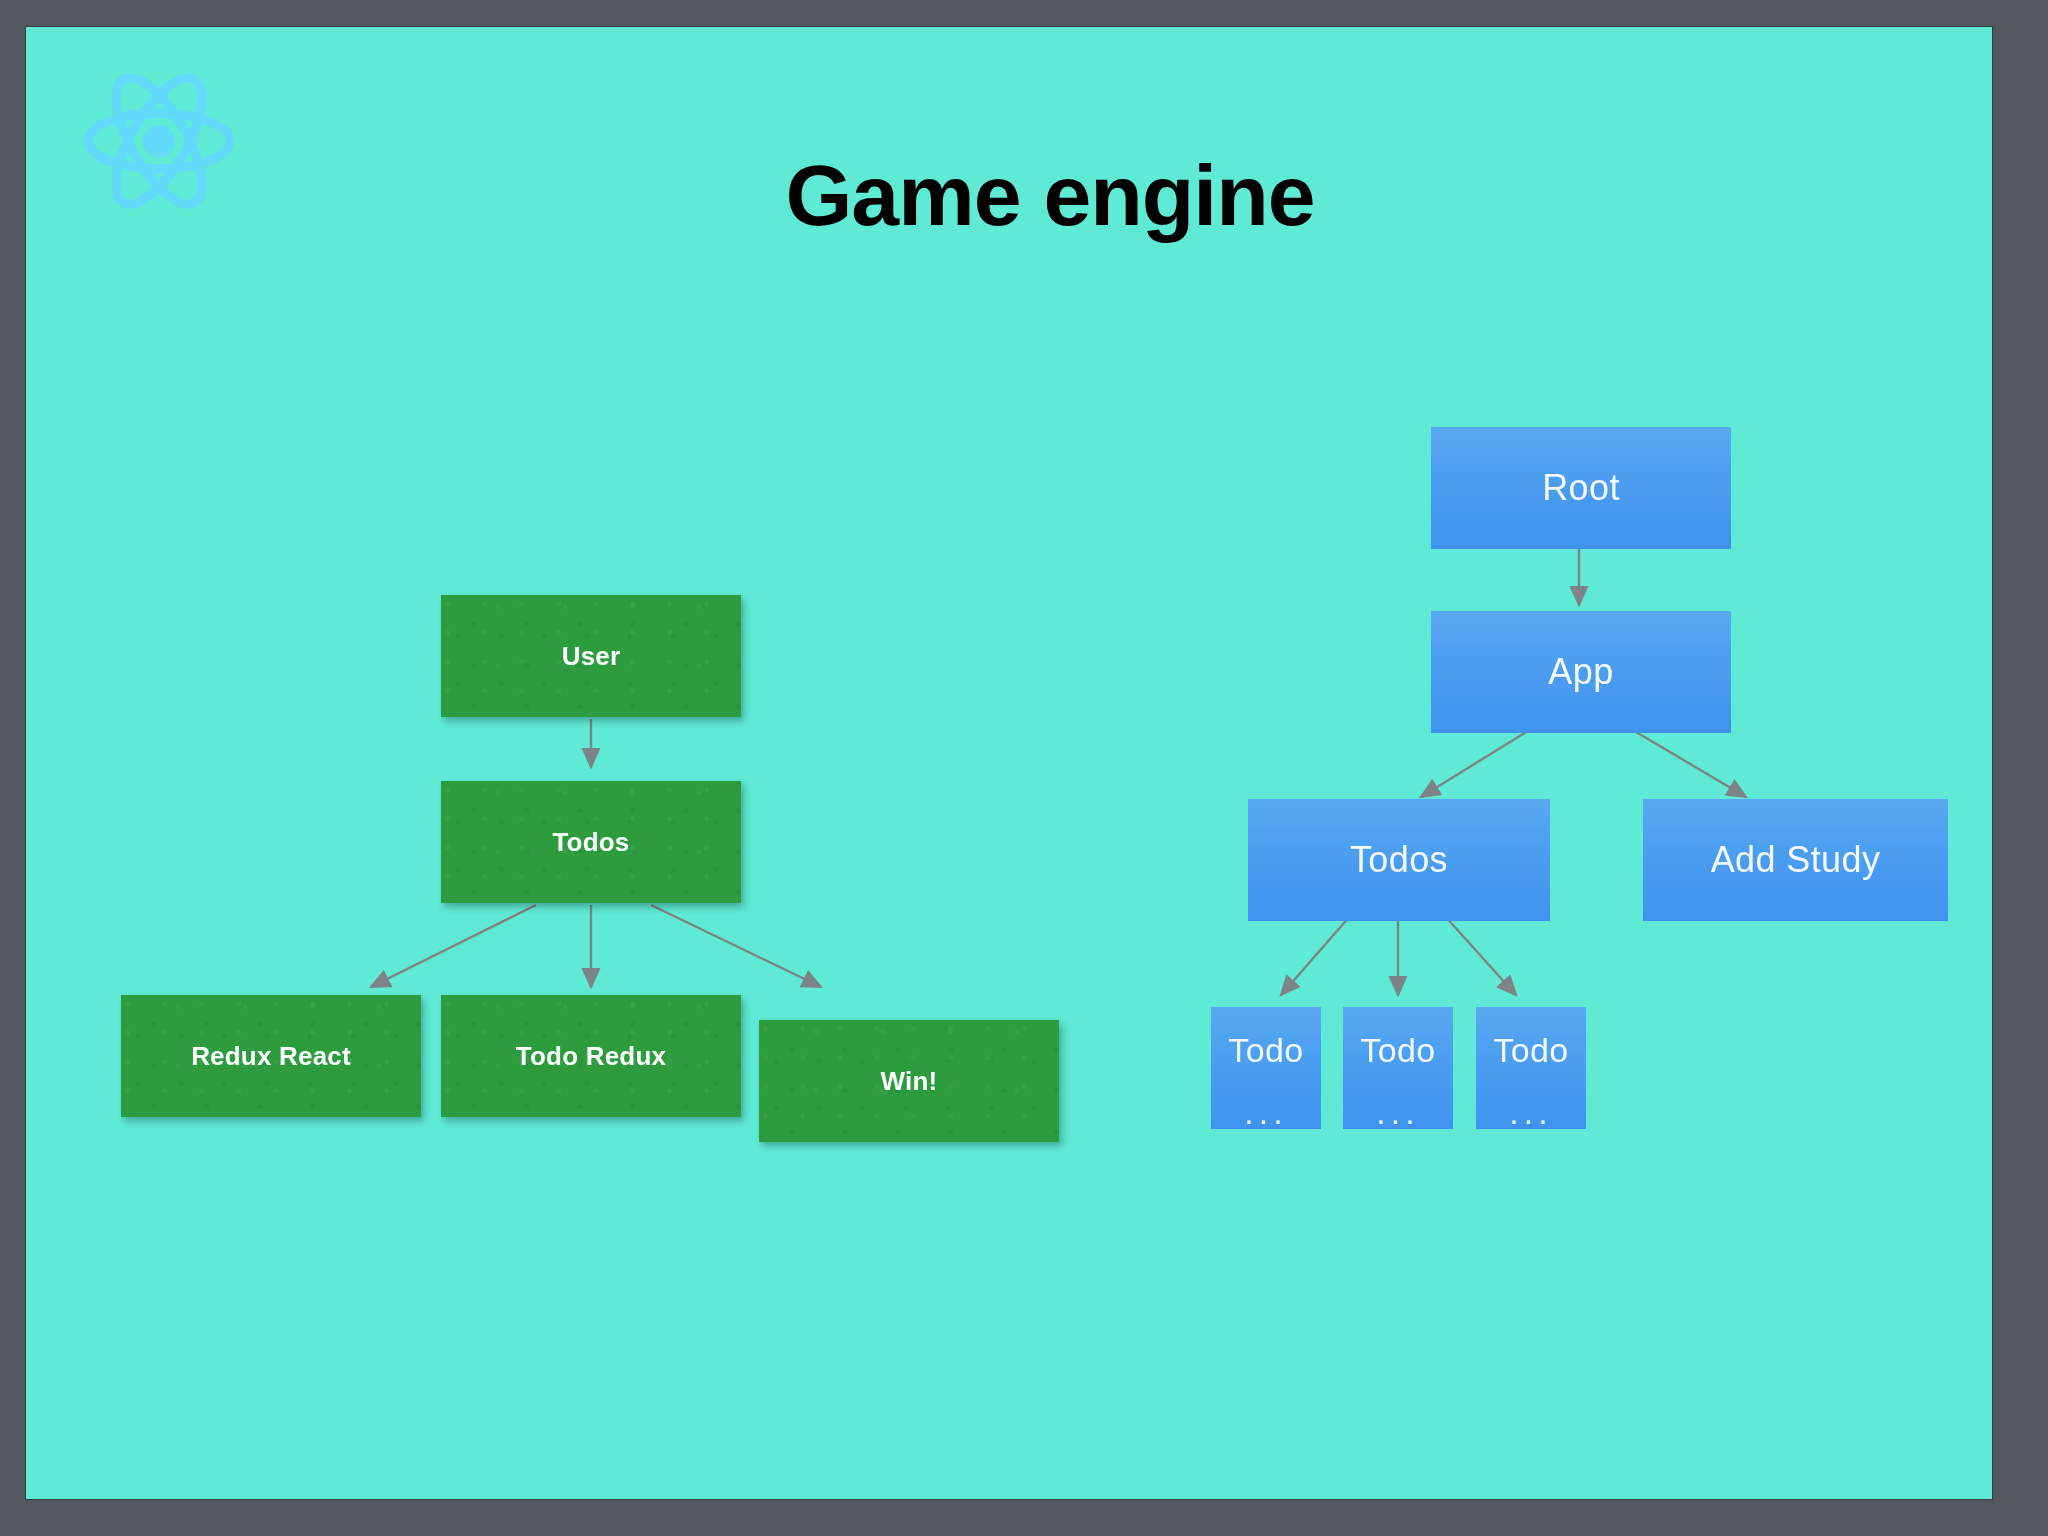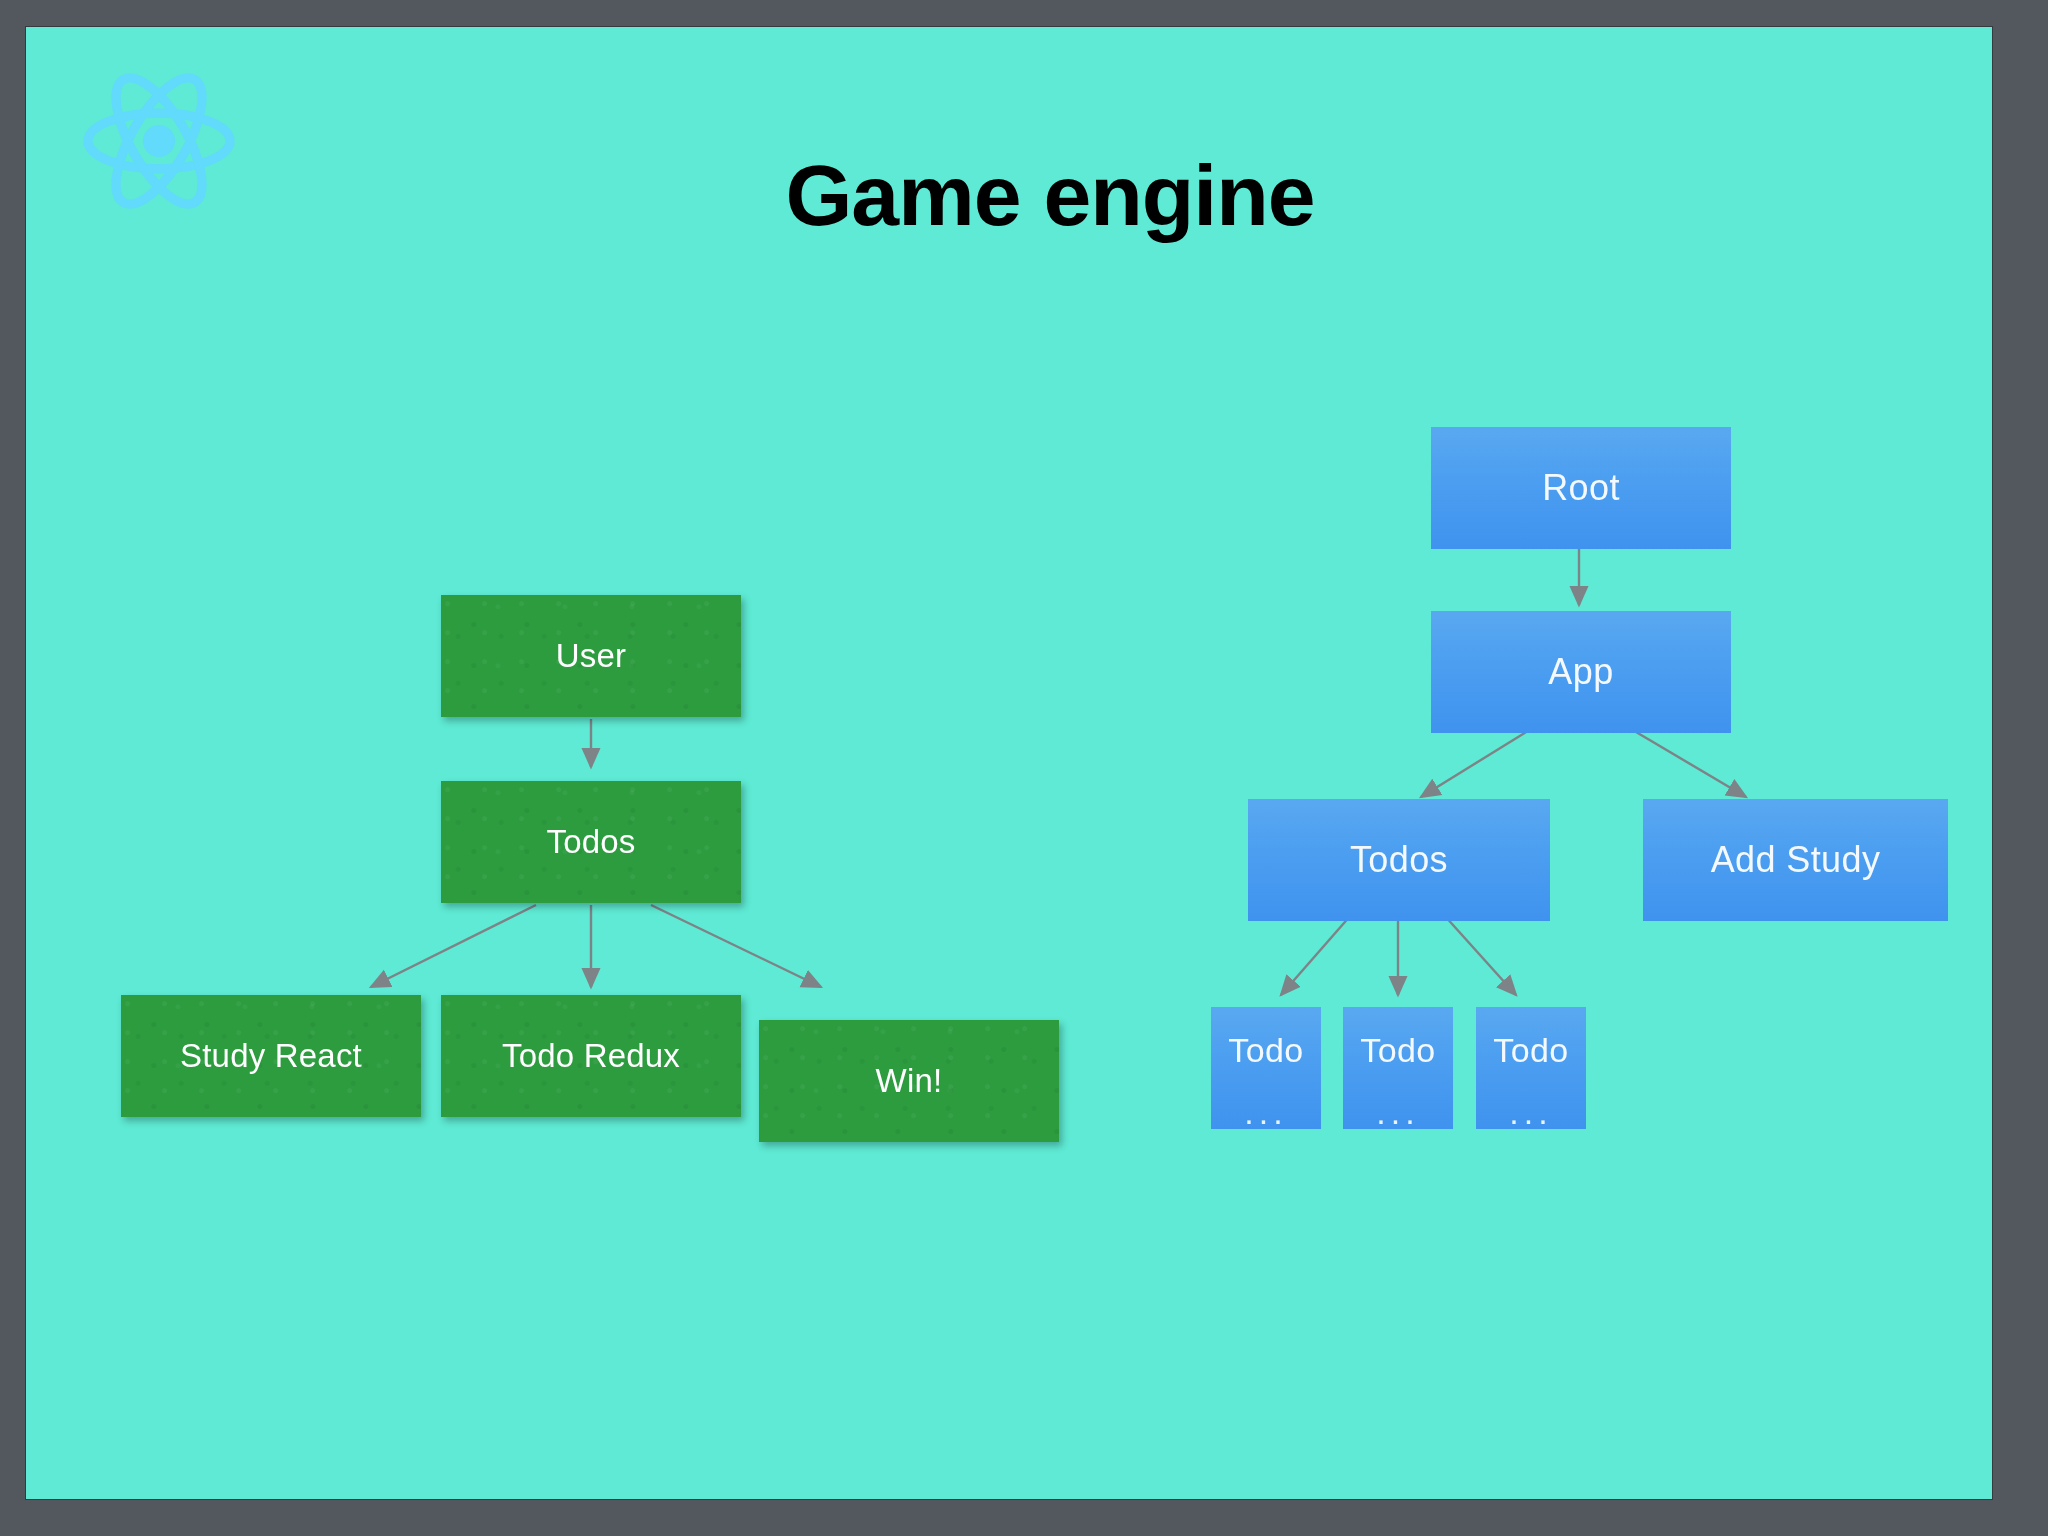--- a/index.html
+++ b/index.html
@@ -78,22 +78,22 @@
   .node-green {
     background-color: #2c9c3f;
     background-image:
       radial-gradient(circle at 18% 30%, rgba(255,255,255,.05) 0 2px, transparent 3px),
       radial-gradient(circle at 62% 72%, rgba(0,0,0,.05) 0 2px, transparent 3px),
       radial-gradient(circle at 85% 20%, rgba(255,255,255,.04) 0 2px, transparent 3px),
       radial-gradient(circle at 40% 88%, rgba(0,0,0,.045) 0 2px, transparent 3px);
     background-size: 37px 29px, 53px 41px, 67px 59px, 43px 47px;
     box-shadow: 3px 4px 7px rgba(0,0,0,.28);
     color: #ffffff;
-    font-weight: normal;
-    font-size: 33px;
+    font-weight: bold;
+    font-size: 26px;
     letter-spacing: .2px;
   }
 
   
   .node-blue {
     background: linear-gradient(180deg, #59a8f1 0%, #4b9ef0 45%, #3f93ee 100%);
     color: #f4f9ff;
     font-weight: normal;
     font-size: 36px;
     letter-spacing: .4px;
@@ -158,21 +158,21 @@
     <div class="diagram">
       <div class="node node-green" style="left:415px; top:568px; width:300px; height:122px;">
         <span>User</span>
       </div>
 
       <div class="node node-green" style="left:415px; top:754px; width:300px; height:122px;">
         <span>Todos</span>
       </div>
 
       <div class="node node-green" style="left:95px; top:968px; width:300px; height:122px;">
-        <span>Study React</span>
+        <span>Redux React</span>
       </div>
 
       <div class="node node-green" style="left:415px; top:968px; width:300px; height:122px;">
         <span>Todo Redux</span>
       </div>
 
       <div class="node node-green" style="left:733px; top:968px; width:300px; height:122px;margin-top:25px;">
         <span>Win!</span>
       </div>
     </div>

